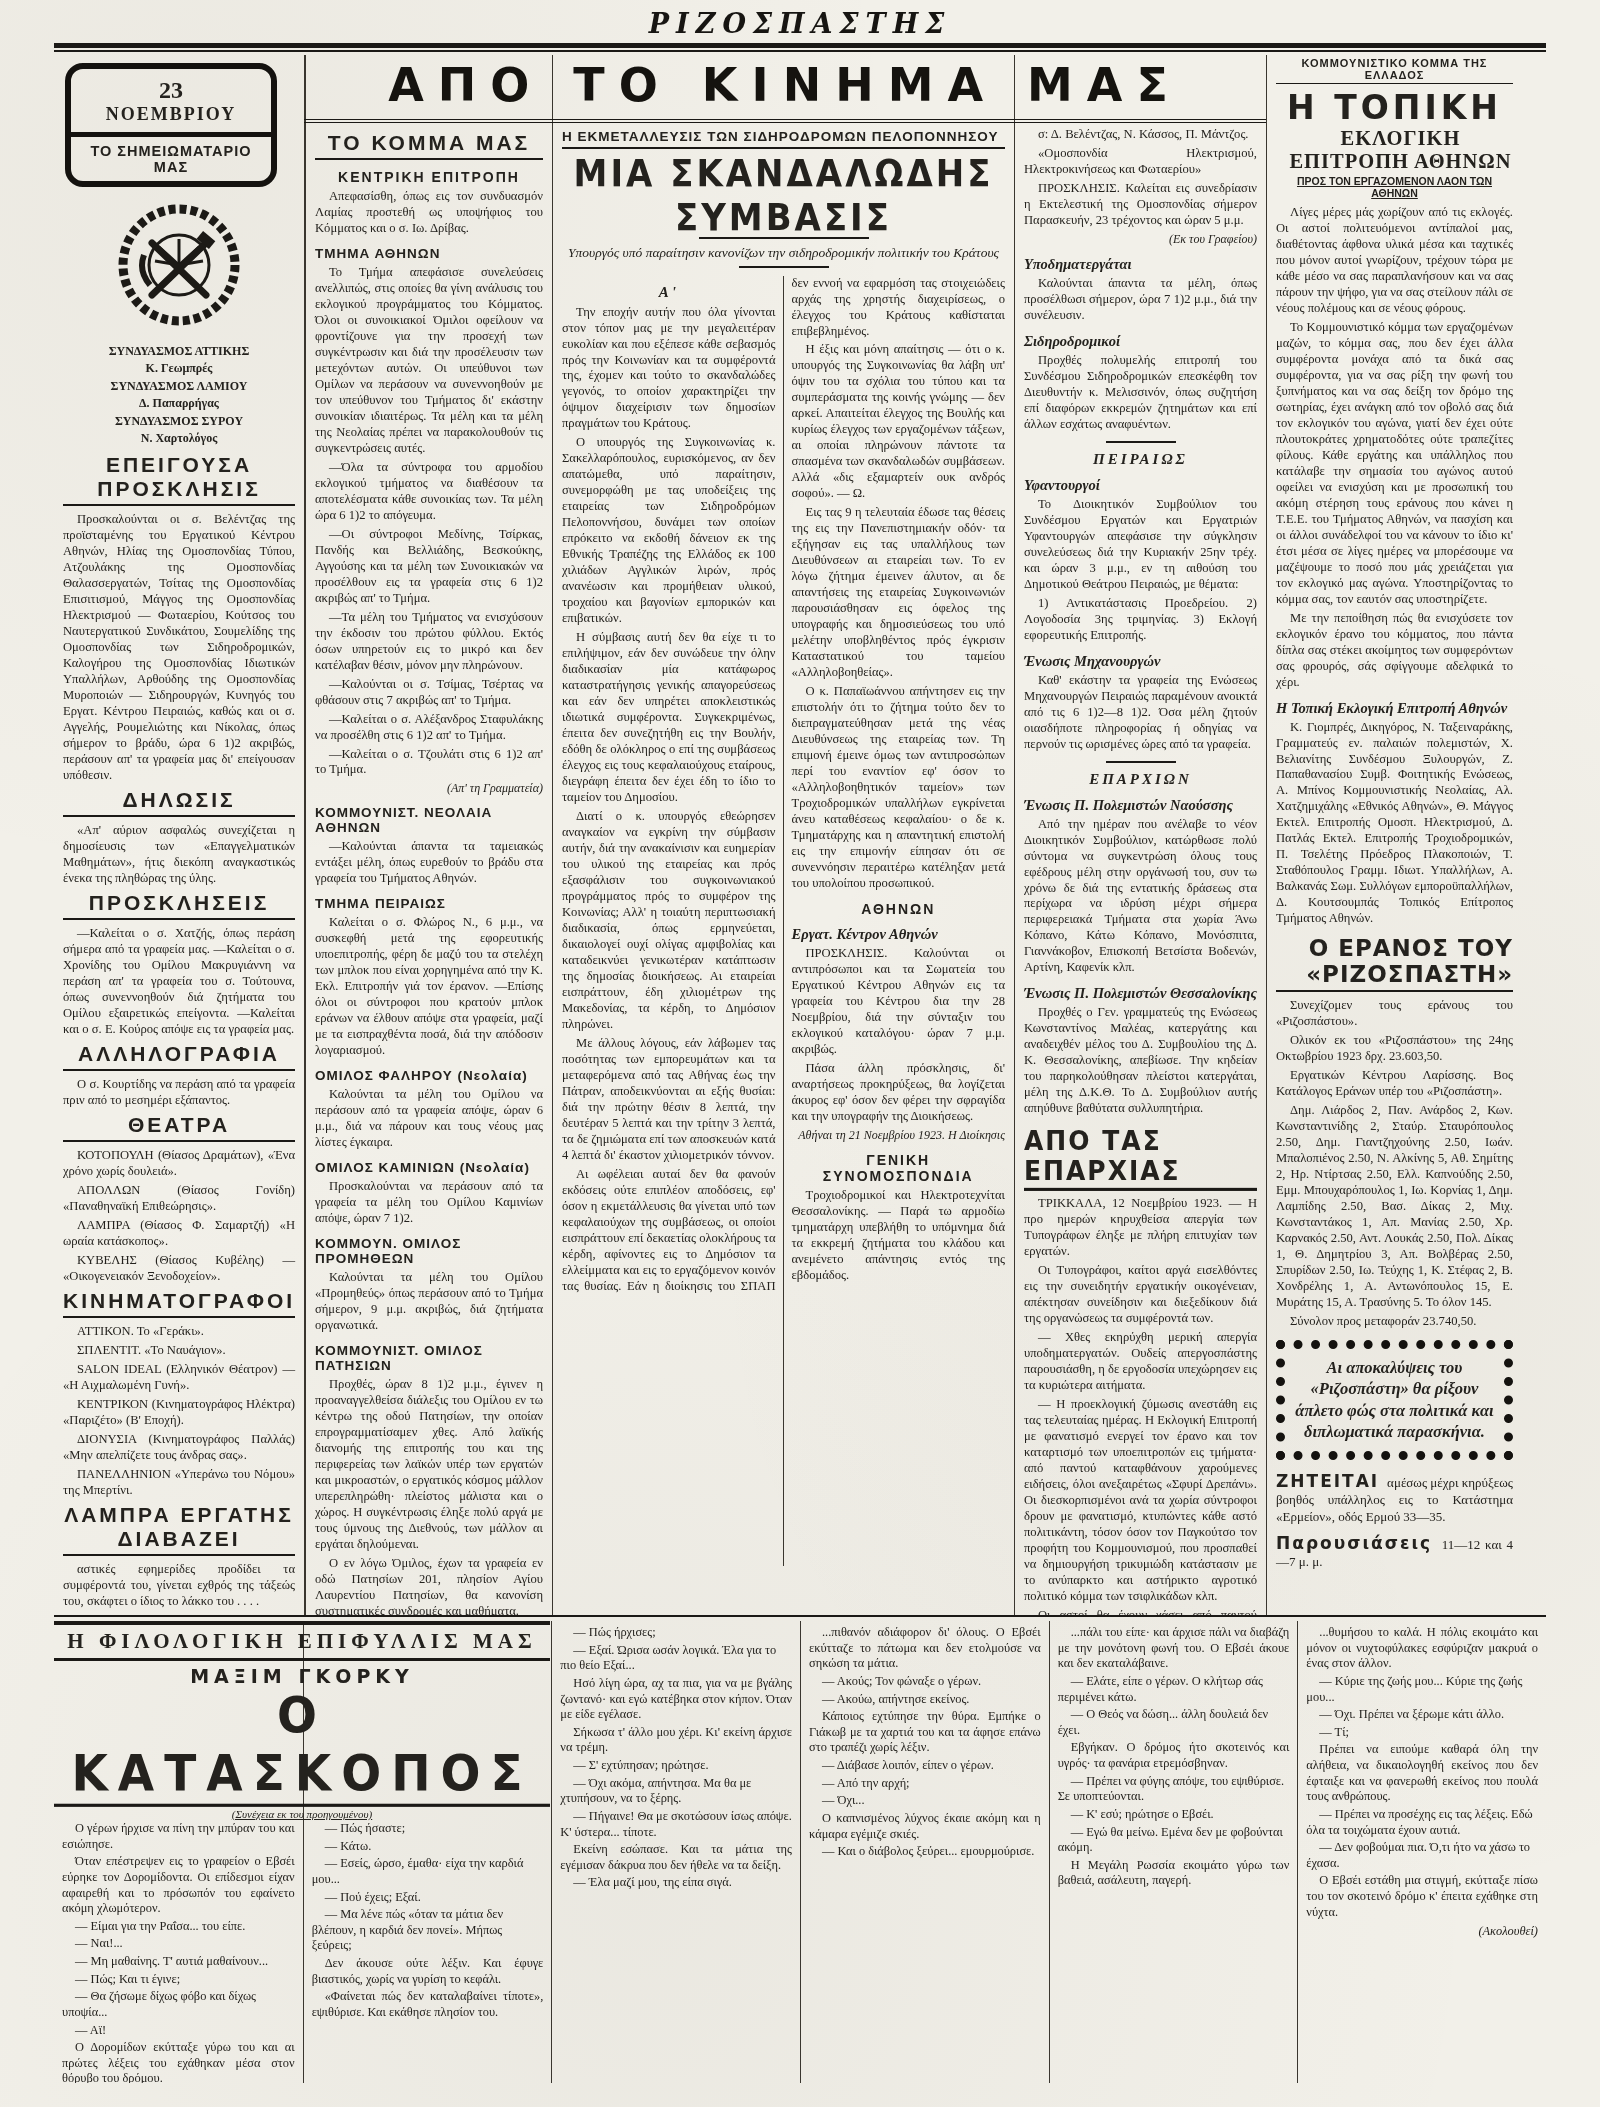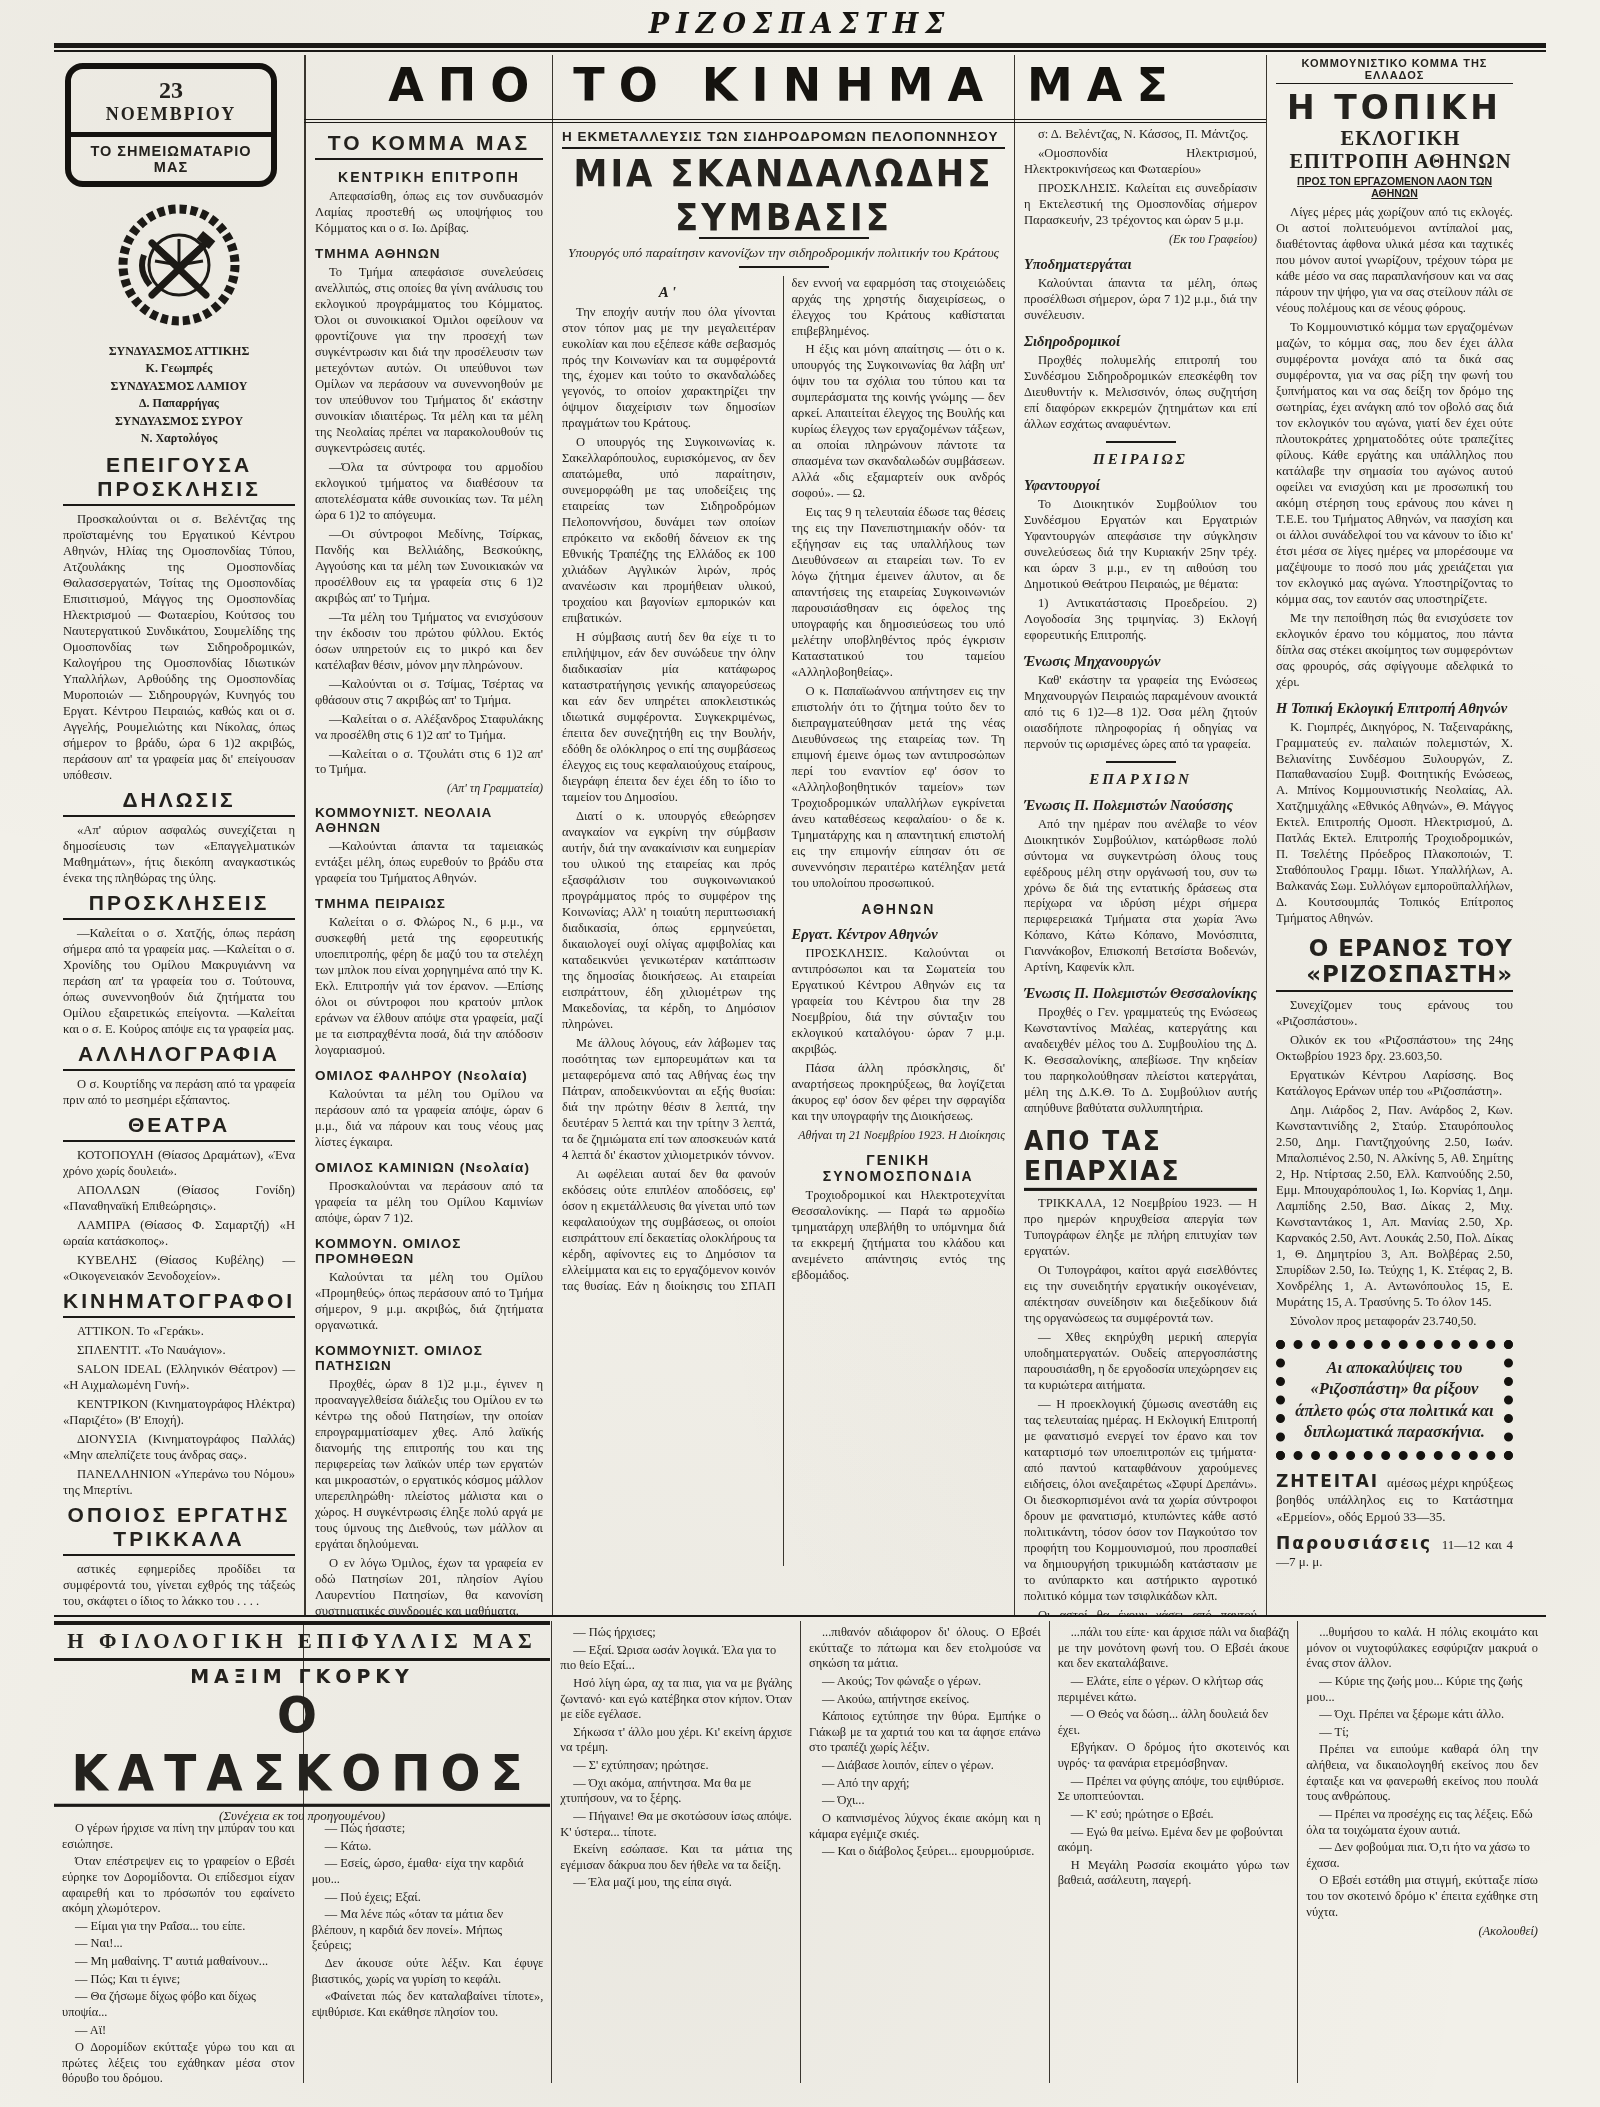--- a/index.html
+++ b/index.html
@@ -172,21 +172,21 @@
   .feuil-kicker{
     font-family:"DejaVu Sans", sans-serif; font-weight:bold;
     font-size:19px; letter-spacing:5px; margin:2px 0;
   }
   .feuil-title{
     font-family:"DejaVu Sans", sans-serif; font-weight:bold;
     font-size:47px; letter-spacing:10px; transform:scaleY(1.05);
     border-bottom:3px solid #1b1916; display:inline-block; padding:0 8px 2px 8px;
     margin:0 0 4px 0;
   }
-  .feuil-note{ font-style:italic; font-size:13px; }
+  .feuil-note{ font-style:italic; font-size:11px;text-decoration:underline; }
   .story-cols{
     display:grid; grid-template-columns:repeat(6, 1fr);
     height:100%;
   }
   .story-col{ padding:4px 8px; overflow:hidden; box-sizing:border-box; }
   .story-col + .story-col{ border-left:1px solid #3a362f; }
   .story-col.under-head{ padding-top:200px; }
   .blk-sp{ font-size:12.4px; line-height:1.26; text-align:justify; text-indent:13px; margin:0 0 2px 0;}
   .blk-sd{ font-size:12.4px; line-height:1.26; text-align:left; text-indent:13px; margin:0 0 2px 0;}
   .blk-send{ font-size:12.4px; text-align:right; font-style:italic; margin-top:4px; }
@@ -257,21 +257,21 @@
           <div class="blk blk-p">ΑΠΟΛΛΩΝ (Θίασος Γονίδη) «Παναθηναϊκή Επιθεώρησις».</div>
           <div class="blk blk-p">ΛΑΜΠΡΑ (Θίασος Φ. Σαμαρτζή) «Η ωραία κατάσκοπος».</div>
           <div class="blk blk-p">ΚΥΒΕΛΗΣ (Θίασος Κυβέλης) — «Οικογενειακόν Ξενοδοχείον».</div>
           <div class="blk blk-h1c">ΚΙΝΗΜΑΤΟΓΡΑΦΟΙ</div>
           <div class="blk blk-p">ΑΤΤΙΚΟΝ. Το «Γεράκι».</div>
           <div class="blk blk-p">ΣΠΛΕΝΤΙΤ. «Το Ναυάγιον».</div>
           <div class="blk blk-p">SALON IDEAL (Ελληνικόν Θέατρον) — «Η Αιχμαλωμένη Γυνή».</div>
           <div class="blk blk-p">ΚΕΝΤΡΙΚΟΝ (Κινηματογράφος Ηλέκτρα) «Παριζέτο» (Β' Εποχή).</div>
           <div class="blk blk-p">ΔΙΟΝΥΣΙΑ (Κινηματογράφος Παλλάς) «Μην απελπίζετε τους άνδρας σας».</div>
           <div class="blk blk-p">ΠΑΝΕΛΛΗΝΙΟΝ «Υπεράνω του Νόμου» της Μπερτίνι.</div>
-          <div class="blk blk-h1c">ΟΠΟΙΟΣ ΕΡΓΑΤΗΣ ΤΡΙΚΚΑΛΑ</div>
+          <div class="blk blk-h1c">ΛΑΜΠΡΑ ΕΡΓΑΤΗΣ ΔΙΑΒΑΖΕΙ</div>
           <div class="blk blk-p">αστικές εφημερίδες προδίδει τα συμφέροντά του, γίνεται εχθρός της τάξεώς του, σκάφτει ο ίδιος το λάκκο του . . . .</div>
           <div class="blk blk-ad"><span class="leadword">ΕΡΓΑΤΑΙ </span>ενισχύσατε τον «Ριζοσπάστην».</div>
         </div>
     </aside>
 
     <div class="col col-c2">
       <div class="banner-spacer"></div>
       <div>
           <div class="blk blk-h1c">ΤΟ ΚΟΜΜΑ ΜΑΣ</div>
           <div class="blk blk-h2c">ΚΕΝΤΡΙΚΗ ΕΠΙΤΡΟΠΗ</div>

